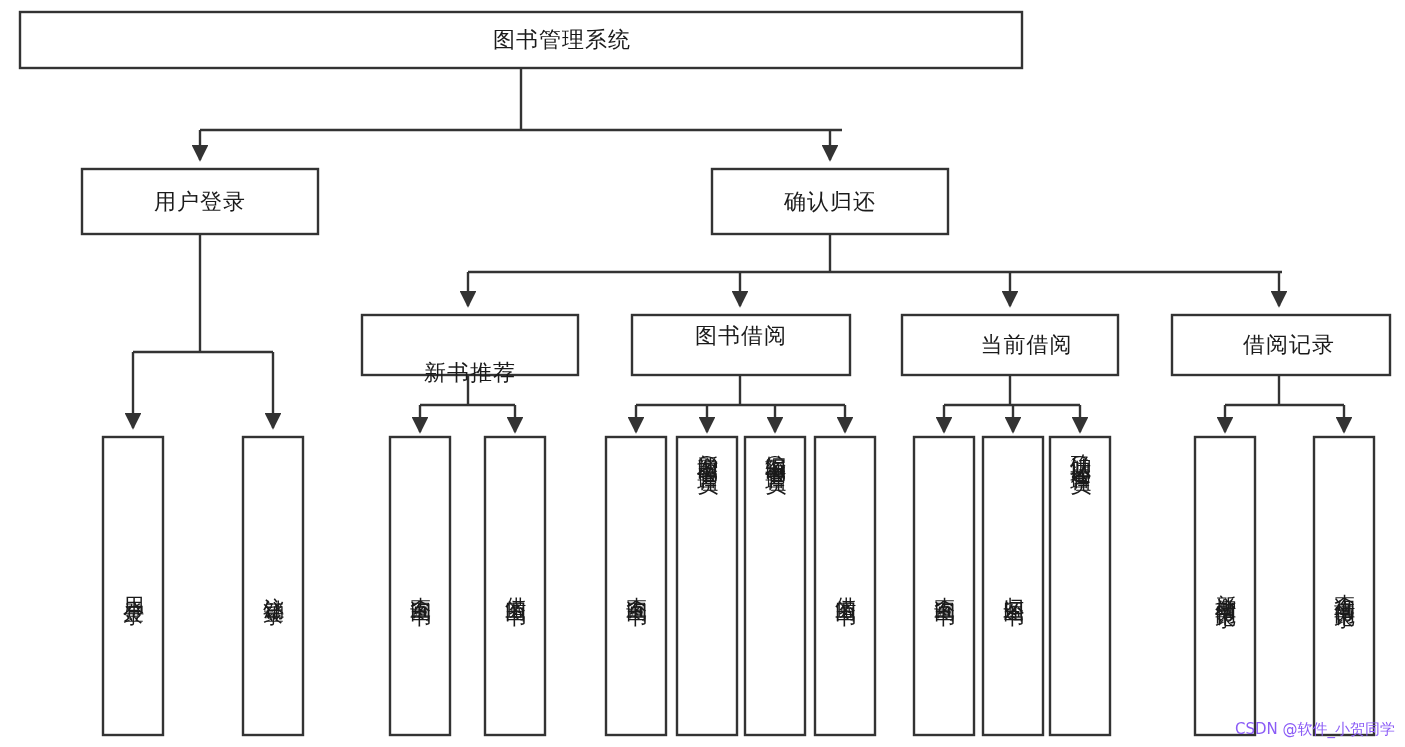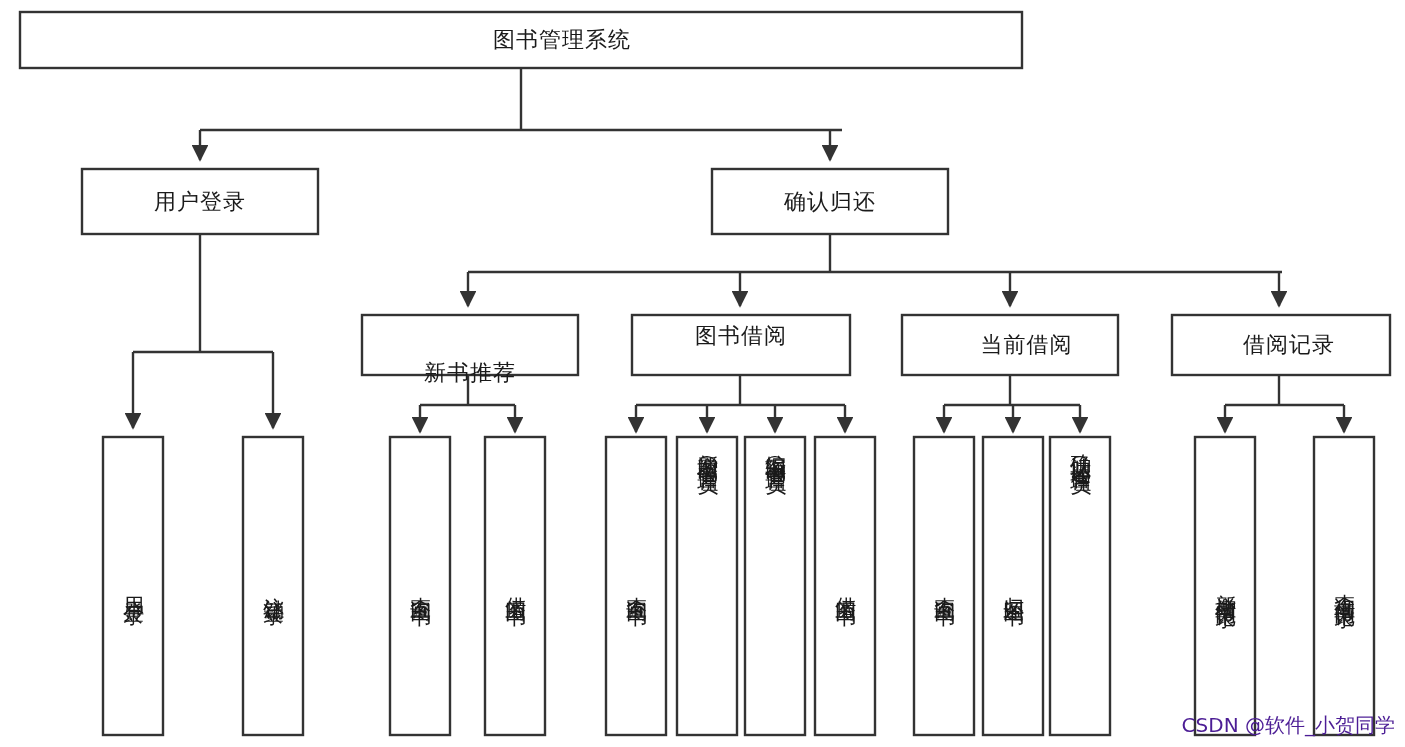--- a/index.html
+++ b/index.html
@@ -35,22 +35,22 @@
   .conn {
     stroke: #333333;
     stroke-width: 2.4;
     fill: none;
   }
   .watermark {
     position: absolute;
     right: 10px;
     bottom: 8px;
     font-family: "DejaVu Sans", "Liberation Sans", sans-serif;
-    font-size: 20px;
-    color: #4c1d95;
+    font-size: 15px;
+    color: #8b5cf6;
     white-space: nowrap;
     pointer-events: none;
   }
   .vlabel-wrap {
     position: absolute;
     display: flex;
     align-items: center;
     justify-content: center;
     pointer-events: none;
   }

